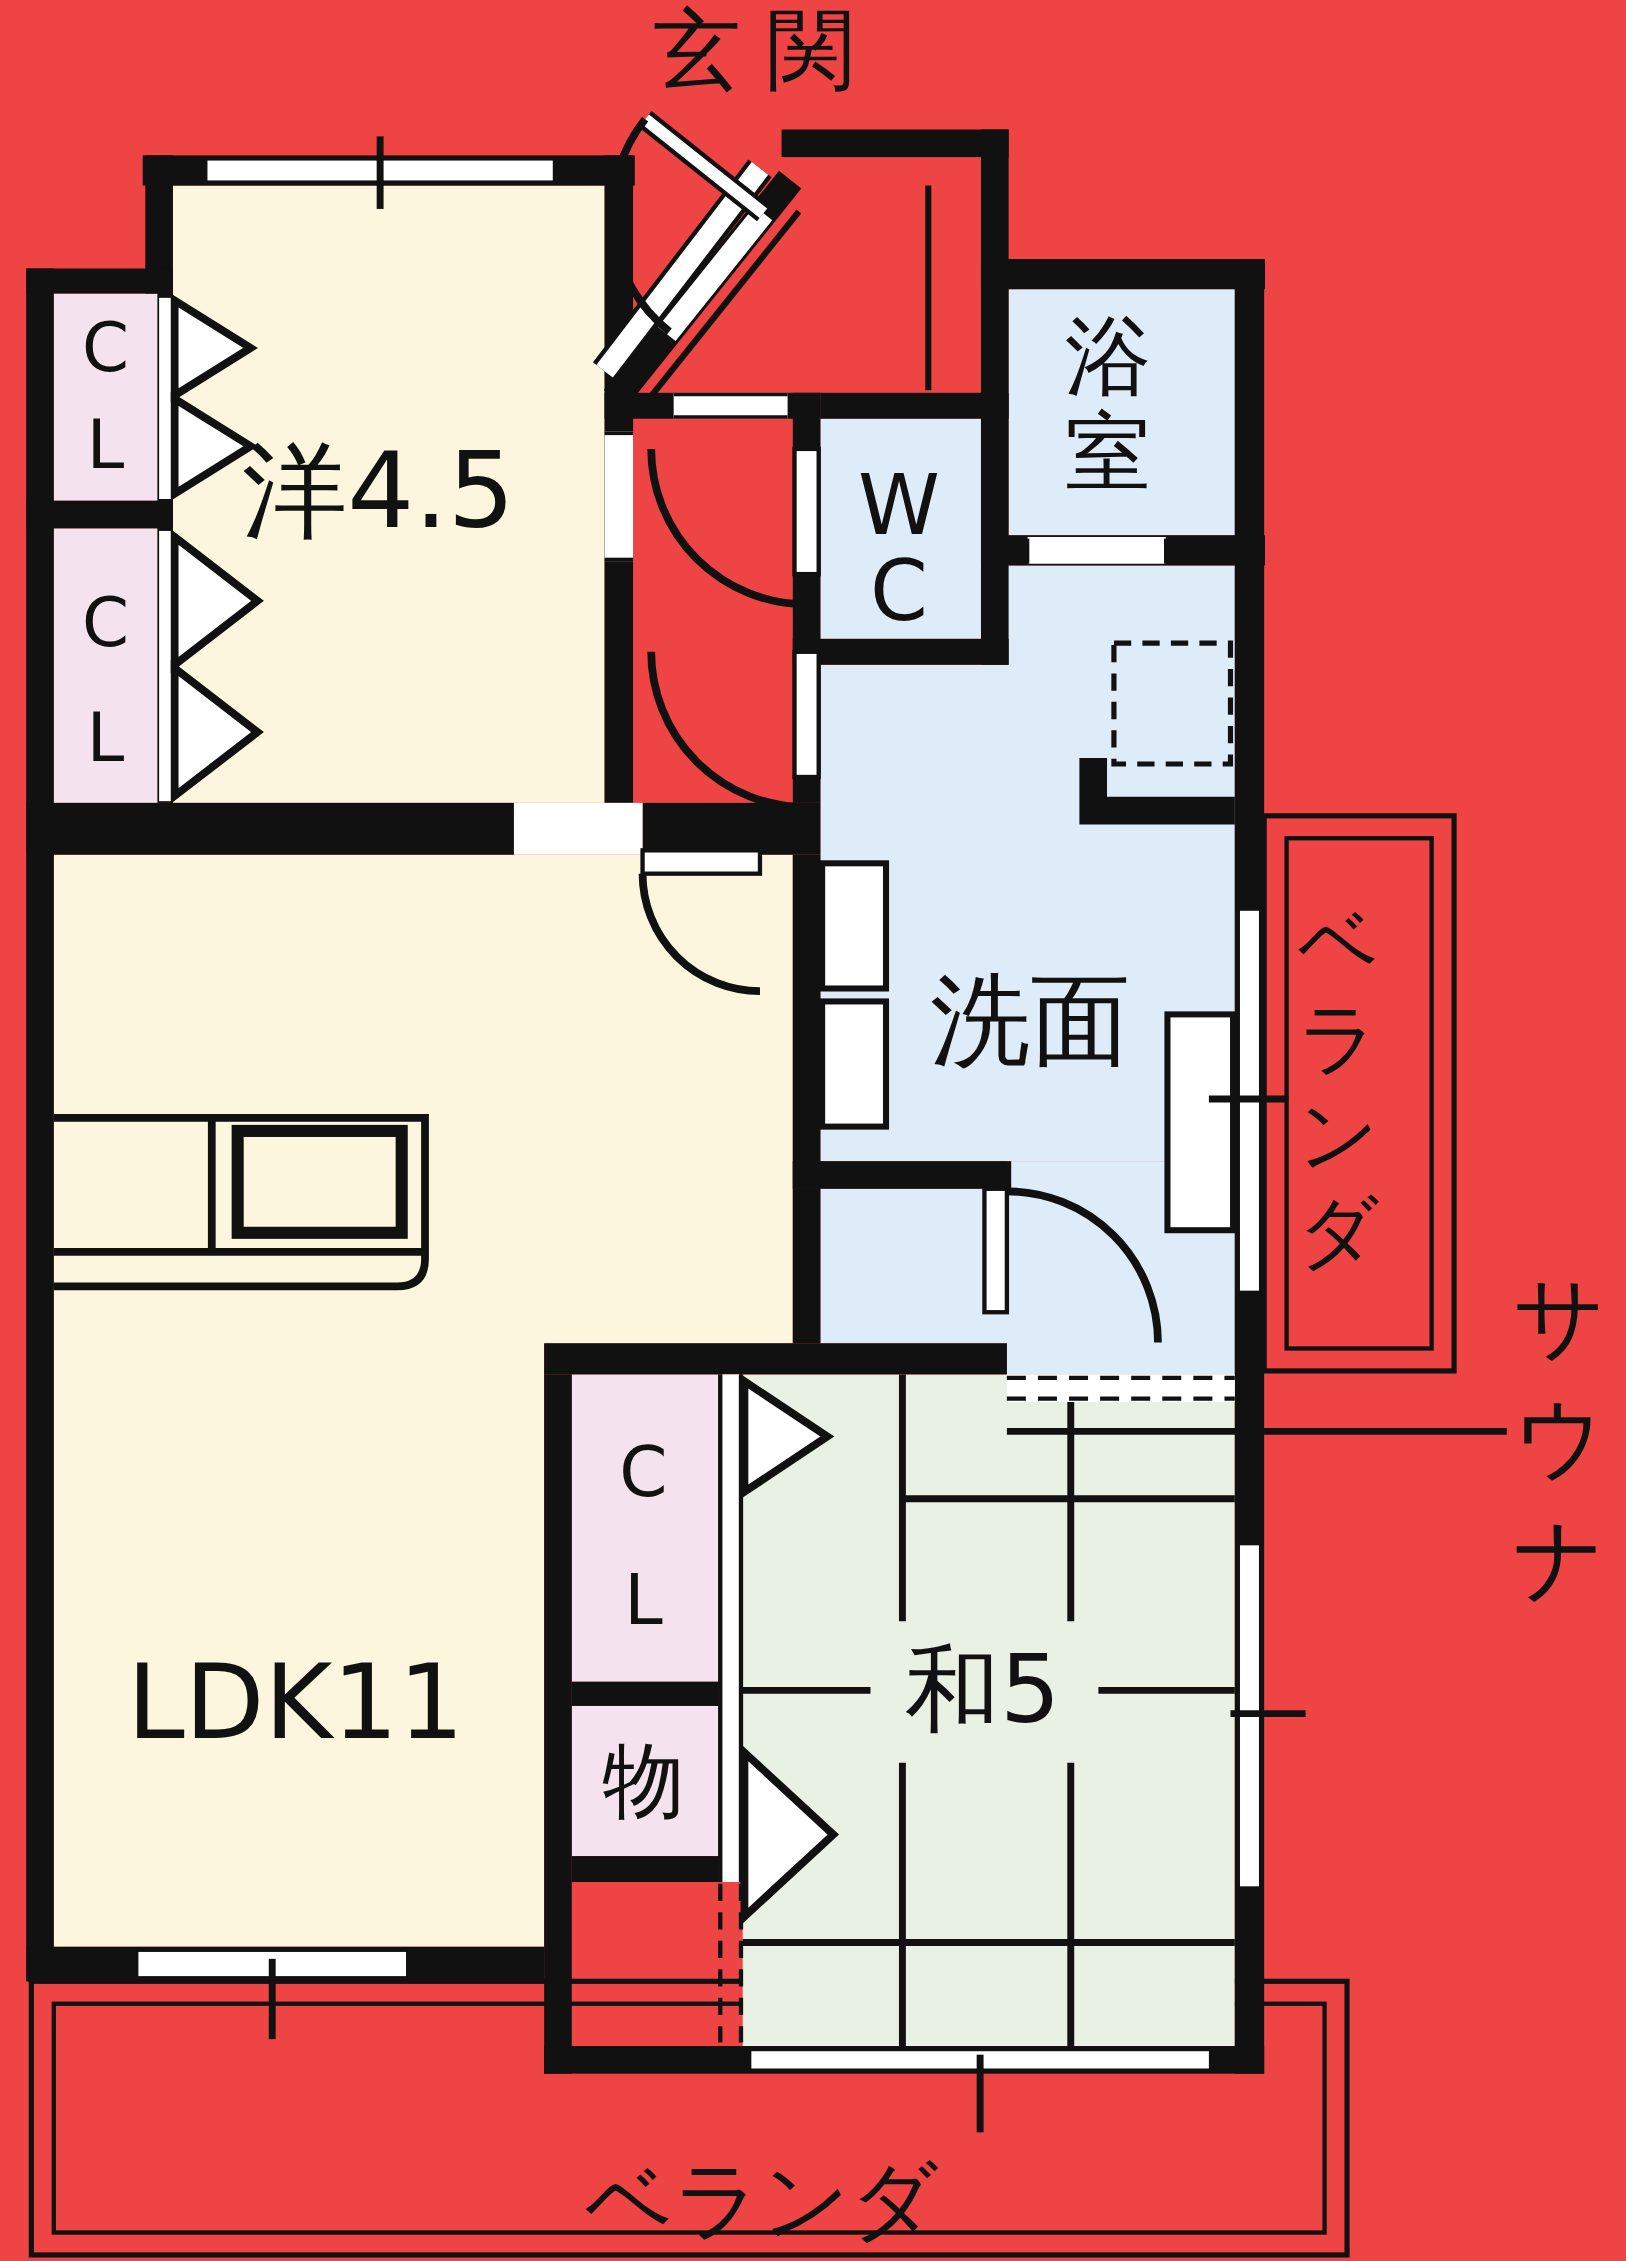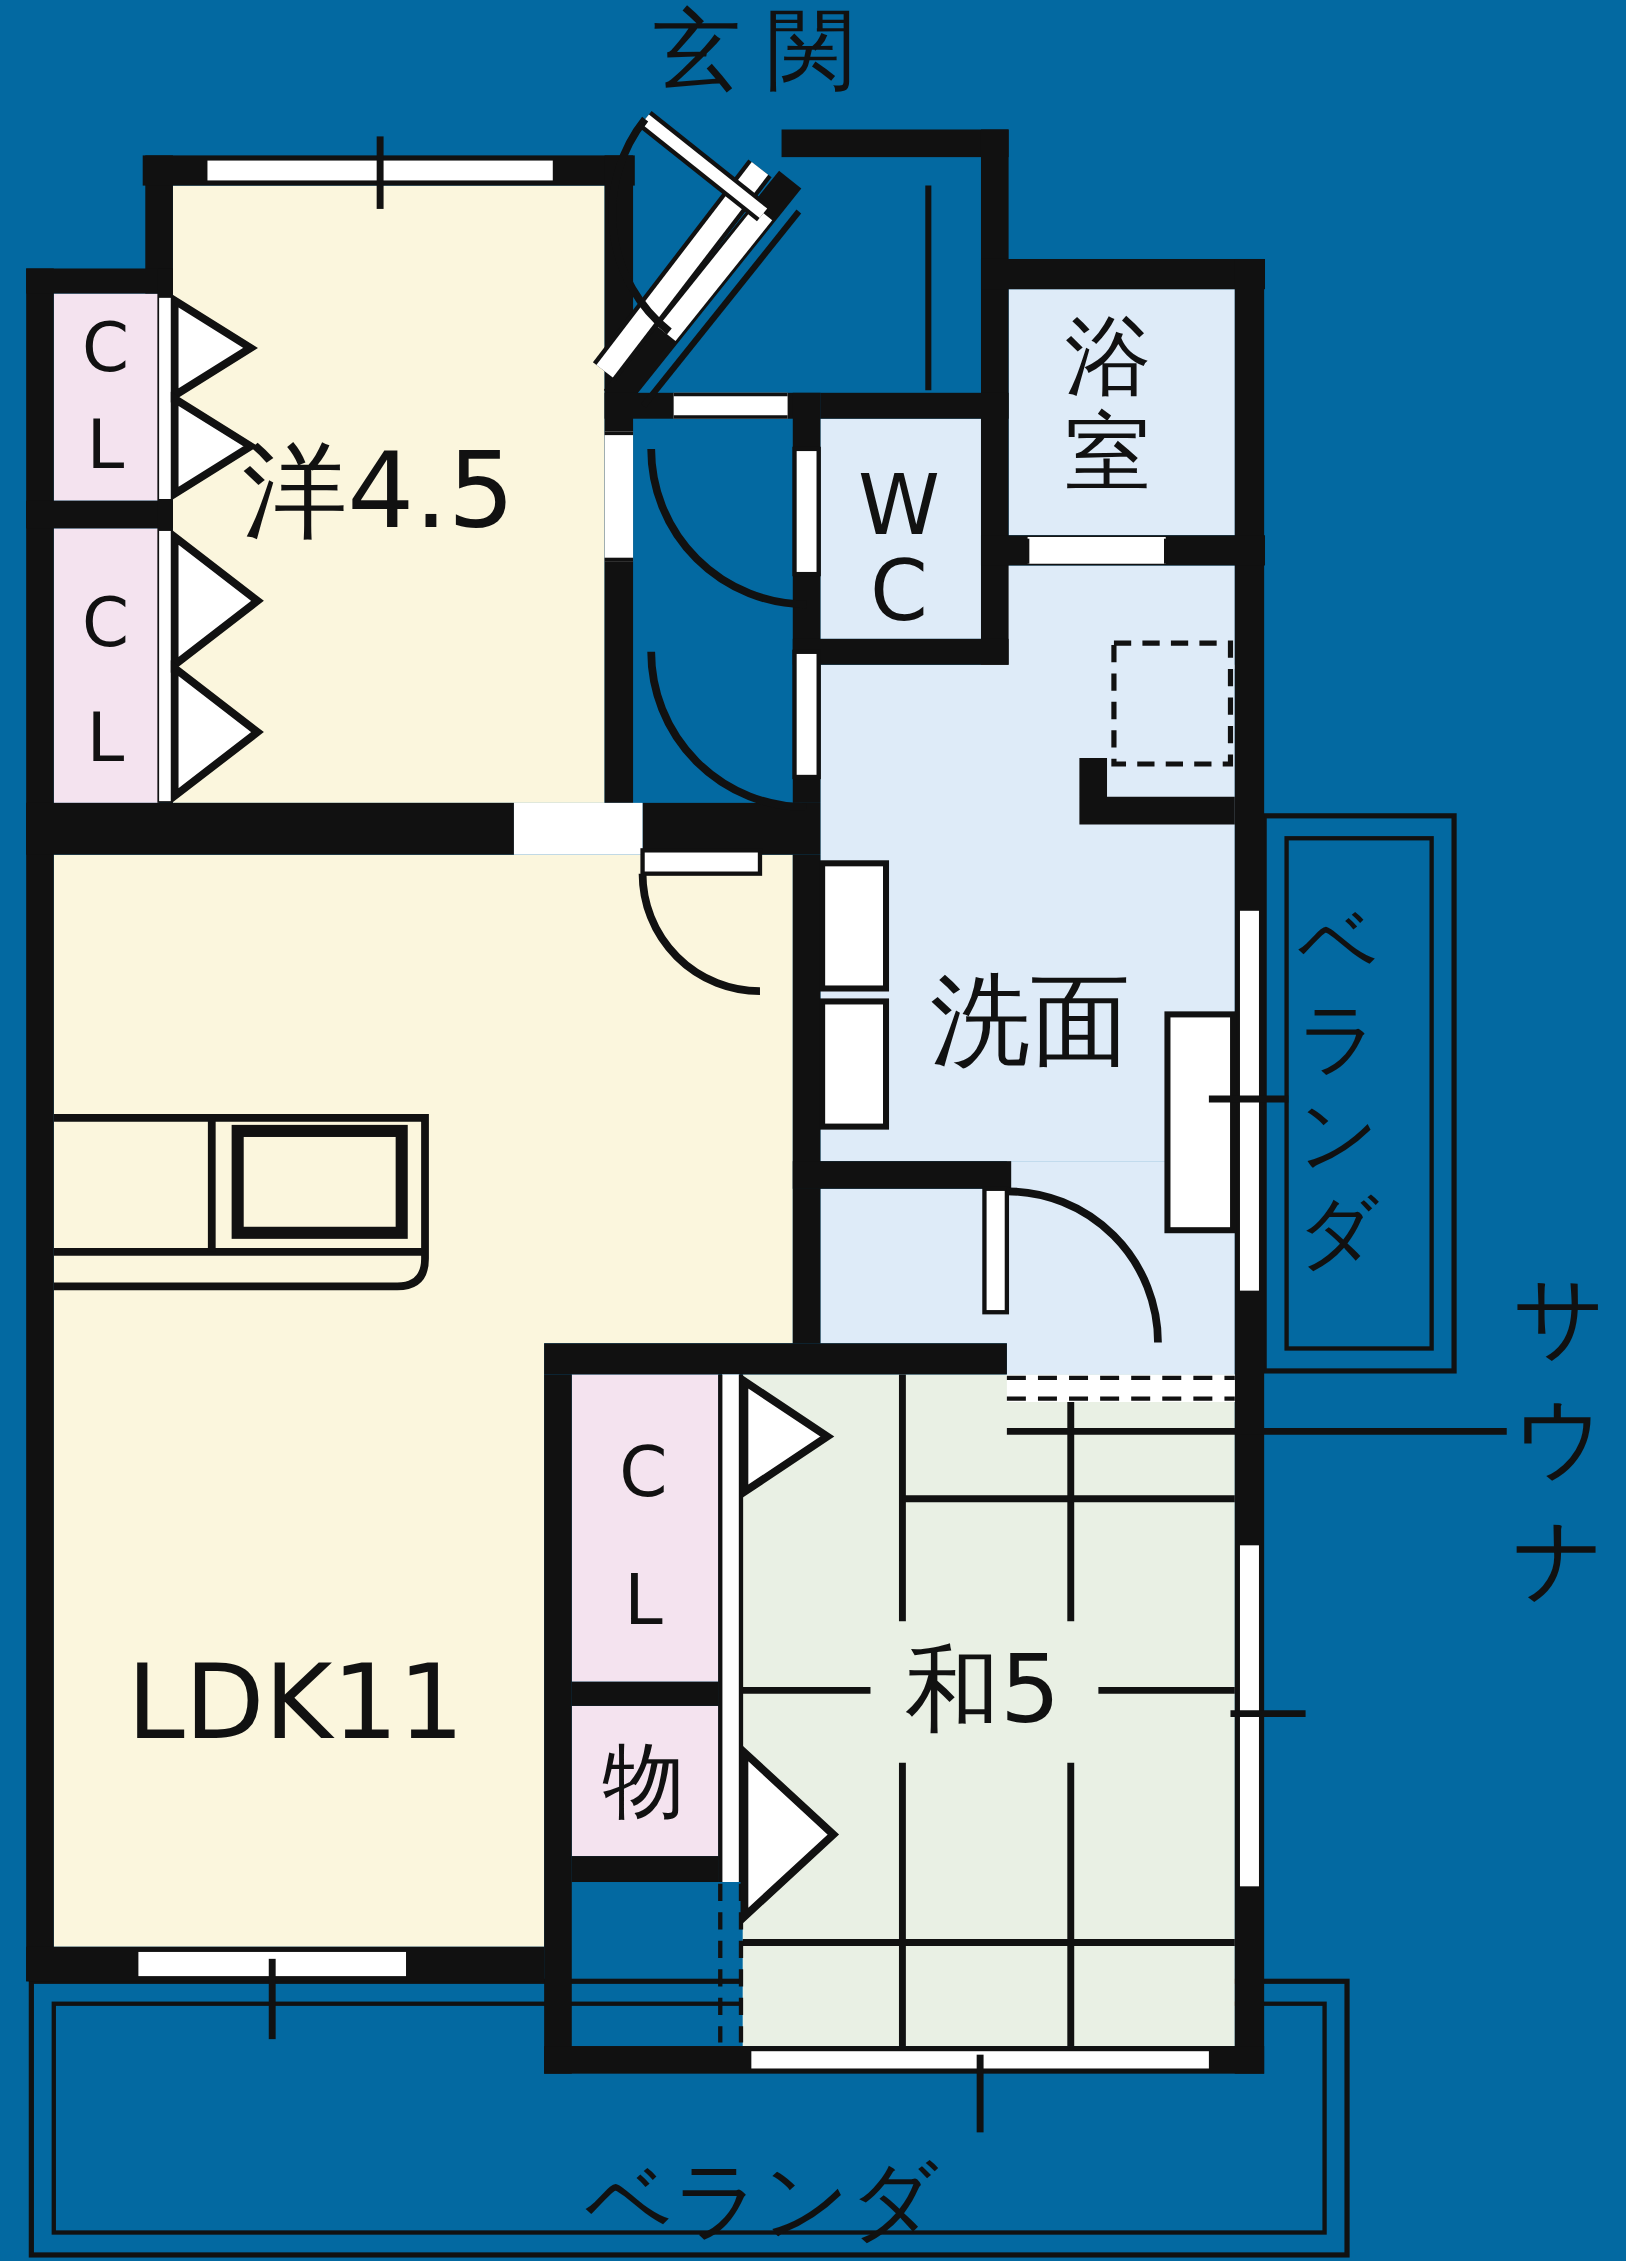--- a/index.html
+++ b/index.html
@@ -1,16 +1,16 @@
 <!DOCTYPE html>
 <html style="font-size:14px"><head>
 <meta charset="utf-8">
 <style>
   html,body{margin:0;padding:0;background:#fff;}
-  .stage{position:relative;width:1627px;height:2261px;background:#0369a1;overflow:hidden;
+  .stage{position:relative;width:1627px;height:2261px;background:#ef4444;overflow:hidden;
          font-family:"DejaVu Sans",sans-serif;}
   svg{position:absolute;left:0;top:0;}
   svg text{dominant-baseline:central;fill:#111;font-family:"DejaVu Sans",sans-serif;}
   svg text tspan{dominant-baseline:central;}
   .wall{fill:#111;}
   .ln{stroke:#111;fill:none;}
   .white{fill:#fff;}
   .leaf{fill:#fff;stroke:#111;stroke-width:5;}
   .fixture{fill:#fff;stroke:#111;stroke-width:7;}
   .tri{fill:#fff;stroke:#111;stroke-width:9;stroke-linejoin:miter;}

